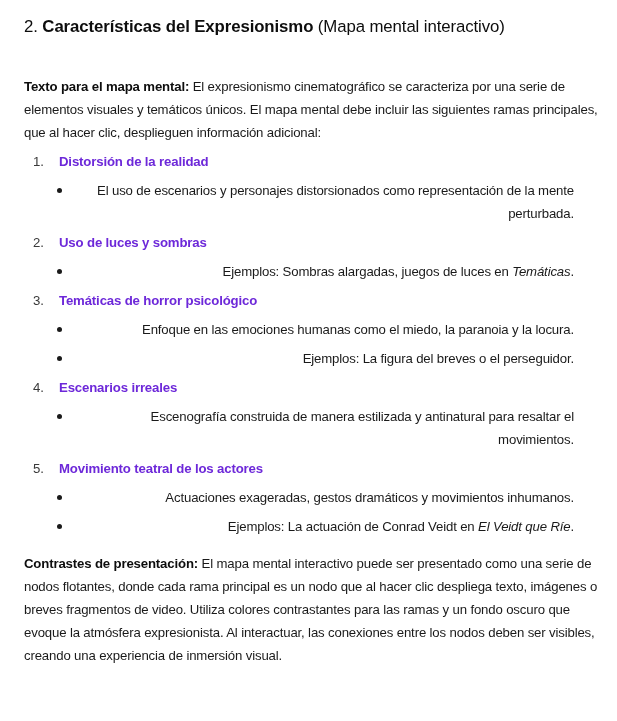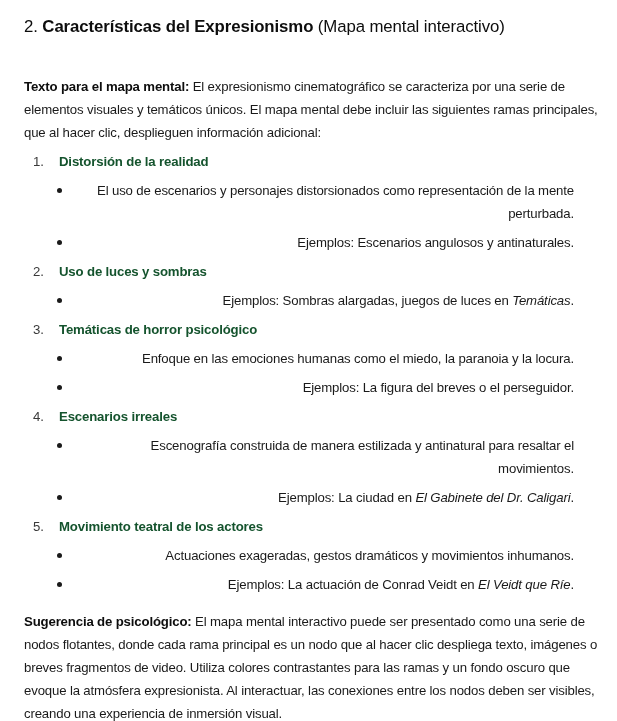--- a/index.html
+++ b/index.html
@@ -49,21 +49,21 @@
       height: 24px;
       line-height: 24px;
     }
     .branch-num {
       width: 26px;
       padding-left: 9px;
       color: #3a3a3a;
     }
     .branch-title {
       font-weight: bold;
-      color: #14532d;
+      color: #6d28d9;
     }
     ul.details {
       list-style: none;
       margin: 5px 0 0 0;
       padding: 0;
     }
     li.detail {
       display: flex;
       margin-bottom: 6px;
       text-align: right;
@@ -106,24 +106,20 @@
     <li class="branch">
       <div class="branch-head">
         <span class="branch-num">1.</span>
         <span class="branch-title">Distorsión de la realidad</span>
       </div>
       <ul class="details">
         <li class="detail">
           <span class="bullet"></span>
           <span class="detail-text"><span>El uso de escenarios y personajes distorsionados como representación de la mente perturbada.</span></span>
         </li>
-        <li class="detail">
-          <span class="bullet"></span>
-          <span class="detail-text"><span>Ejemplos: Escenarios angulosos y antinaturales.</span></span>
-        </li>
       </ul>
     </li>
 
     <li class="branch">
       <div class="branch-head">
         <span class="branch-num">2.</span>
         <span class="branch-title">Uso de luces y sombras</span>
       </div>
       <ul class="details">
         <li class="detail">
@@ -153,24 +149,20 @@
     <li class="branch">
       <div class="branch-head">
         <span class="branch-num">4.</span>
         <span class="branch-title">Escenarios irreales</span>
       </div>
       <ul class="details">
         <li class="detail">
           <span class="bullet"></span>
           <span class="detail-text"><span>Escenografía construida de manera estilizada y antinatural para resaltar el movimientos.</span></span>
         </li>
-        <li class="detail">
-          <span class="bullet"></span>
-          <span class="detail-text"><span>Ejemplos: La ciudad en </span><em>El Gabinete del Dr. Caligari</em><span>.</span></span>
-        </li>
       </ul>
     </li>
 
     <li class="branch">
       <div class="branch-head">
         <span class="branch-num">5.</span>
         <span class="branch-title">Movimiento teatral de los actores</span>
       </div>
       <ul class="details">
         <li class="detail">
@@ -179,16 +171,16 @@
         </li>
         <li class="detail">
           <span class="bullet"></span>
           <span class="detail-text"><span>Ejemplos: La actuación de Conrad Veidt en </span><em>El Veidt que Ríe</em><span>.</span></span>
         </li>
       </ul>
     </li>
   </ol>
 
   <p class="suggestion">
-    <b>Sugerencia de psicológico:</b>
+    <b>Contrastes de presentación:</b>
     <span>El mapa mental interactivo puede ser presentado como una serie de nodos flotantes, donde cada rama principal es un nodo que al hacer clic despliega texto, imágenes o breves fragmentos de video. Utiliza colores contrastantes para las ramas y un fondo oscuro que evoque la atmósfera expresionista. Al interactuar, las conexiones entre los nodos deben ser visibles, creando una experiencia de inmersión visual.</span>
   </p>
 </div>
 
 </body></html>

